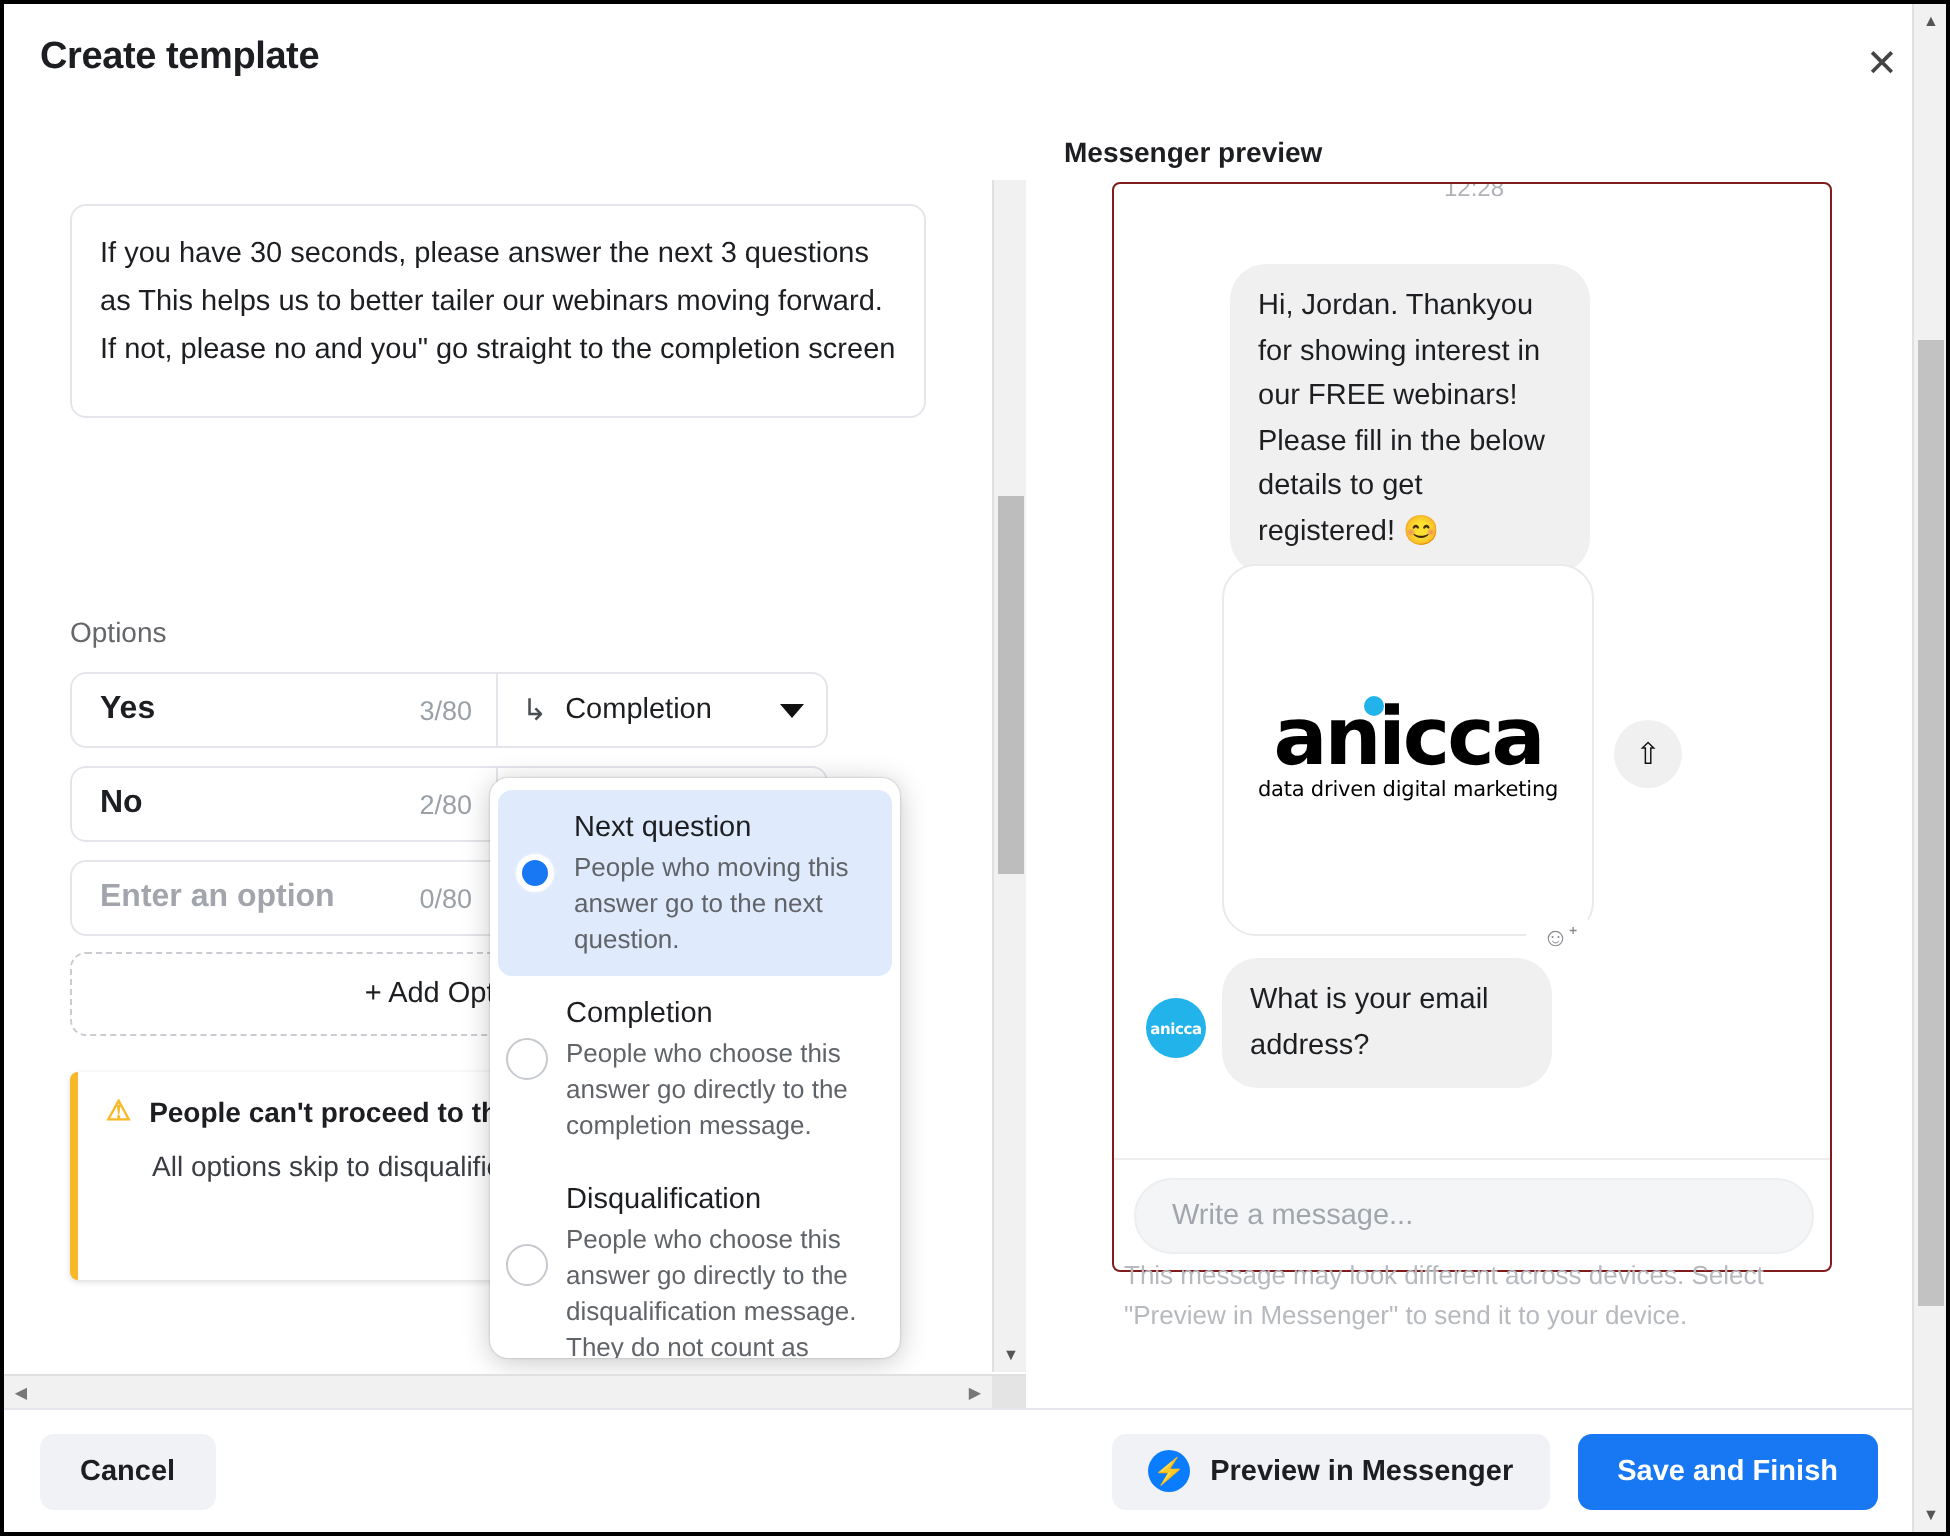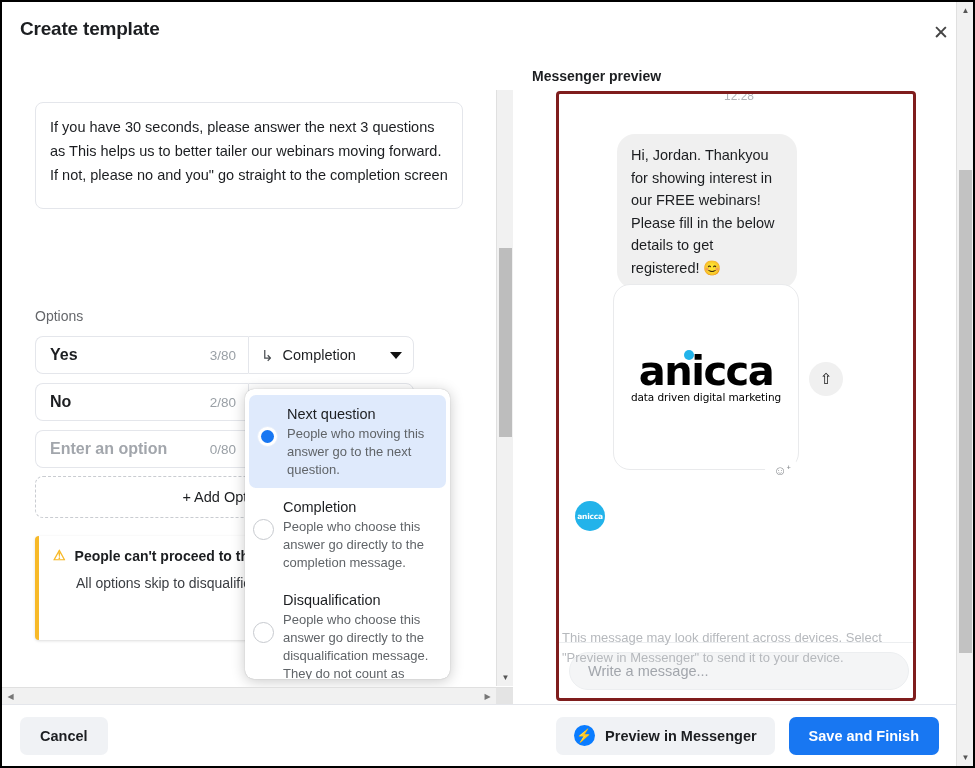--- a/index.html
+++ b/index.html
@@ -201,22 +201,22 @@
   
   .right-pane {
     position: absolute; left: 512px; top: 0; width: 459px; height: 614px;
     background: #fff;
   }
   .preview-title {
     position: absolute; left: 18px; top: -22px; font-size: 14px;
     font-weight: bold; color: #1c1e21;
   }
   .chat-card {
-    position: absolute; left: 42px; top: 1px; width: 360px; height: 610px;
-    background: #fff; border: 3px solid #7f1d1d; border-radius: 4px;
+    position: absolute; left: 42px; top: 1px; width: 360px; height: 545px;
+    background: #fff; border: 1px solid #7f1d1d; border-radius: 4px;
     overflow: hidden;
   }
   .chat-scroll { position: absolute; left: 0; top: 0; width: 360px; height: 465px;
     overflow: hidden; }
   .ts {
     position: absolute; top: -5px; left: 0; width: 360px; text-align: center;
     font-size: 12px; color: #b0b3b8;
   }
   .bubble {
     position: absolute; background: #f0f0f0; border-radius: 18px;
@@ -449,20 +449,21 @@
             <div class="logo-wrap">
               <span class="logo-dot"></span>
               <div class="logo-word">anicca</div>
               <div class="logo-sub">data driven digital marketing</div>
             </div>
           </div>
           <div class="share-btn">⇧</div>
           <div class="react-btn">☺⁺</div>
 
           <div class="avatar">anicca</div>
+          <div class="bubble b2">What is your email address?</div>
         </div>
 
         <div class="composer-wrap">
           <div class="composer">
             <input placeholder="Write a message..." style="">
           </div>
         </div>
       </div>
 
       <div class="note">This message may look different across devices. Select "Preview in Messenger" to send it to your device.</div>

